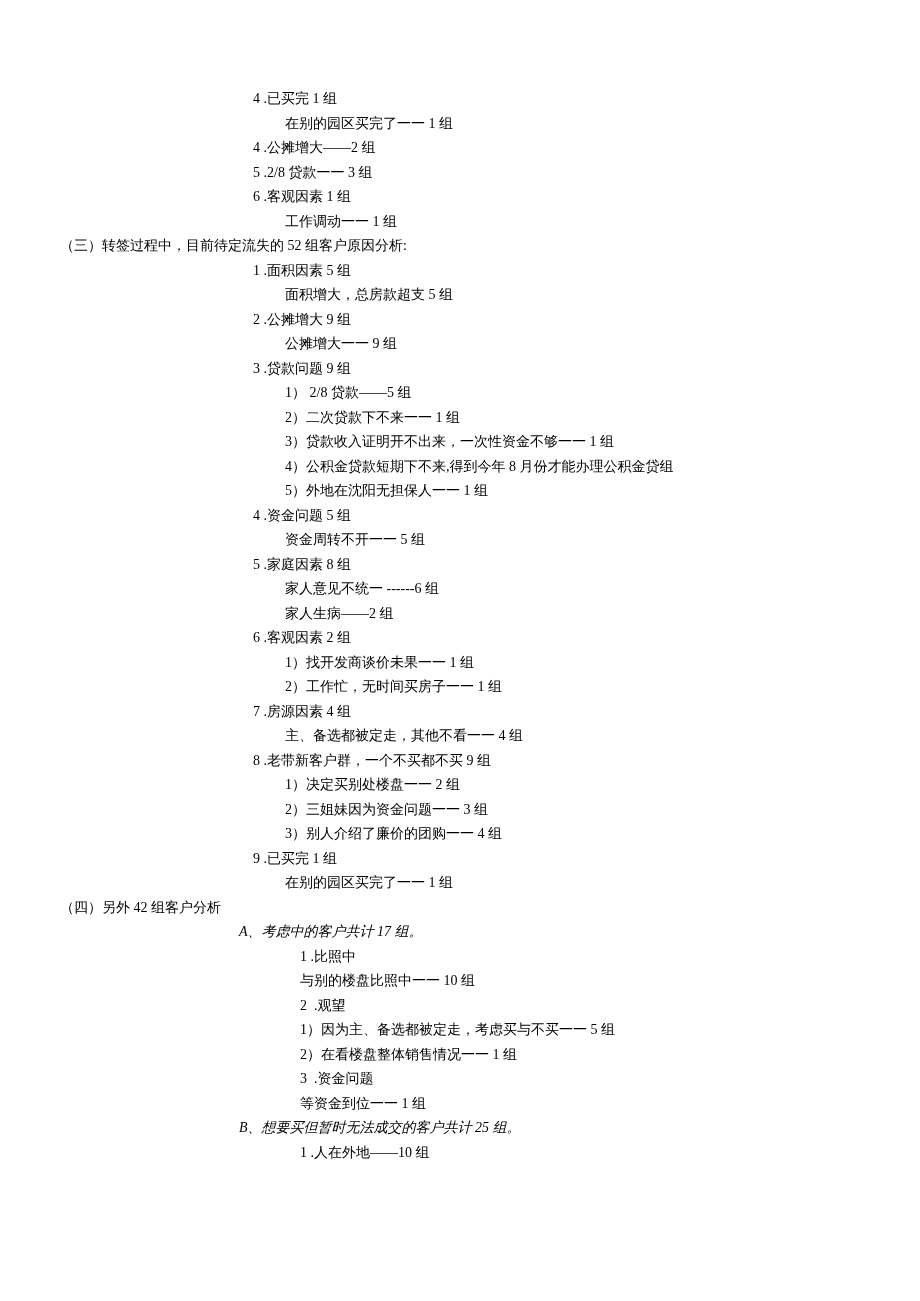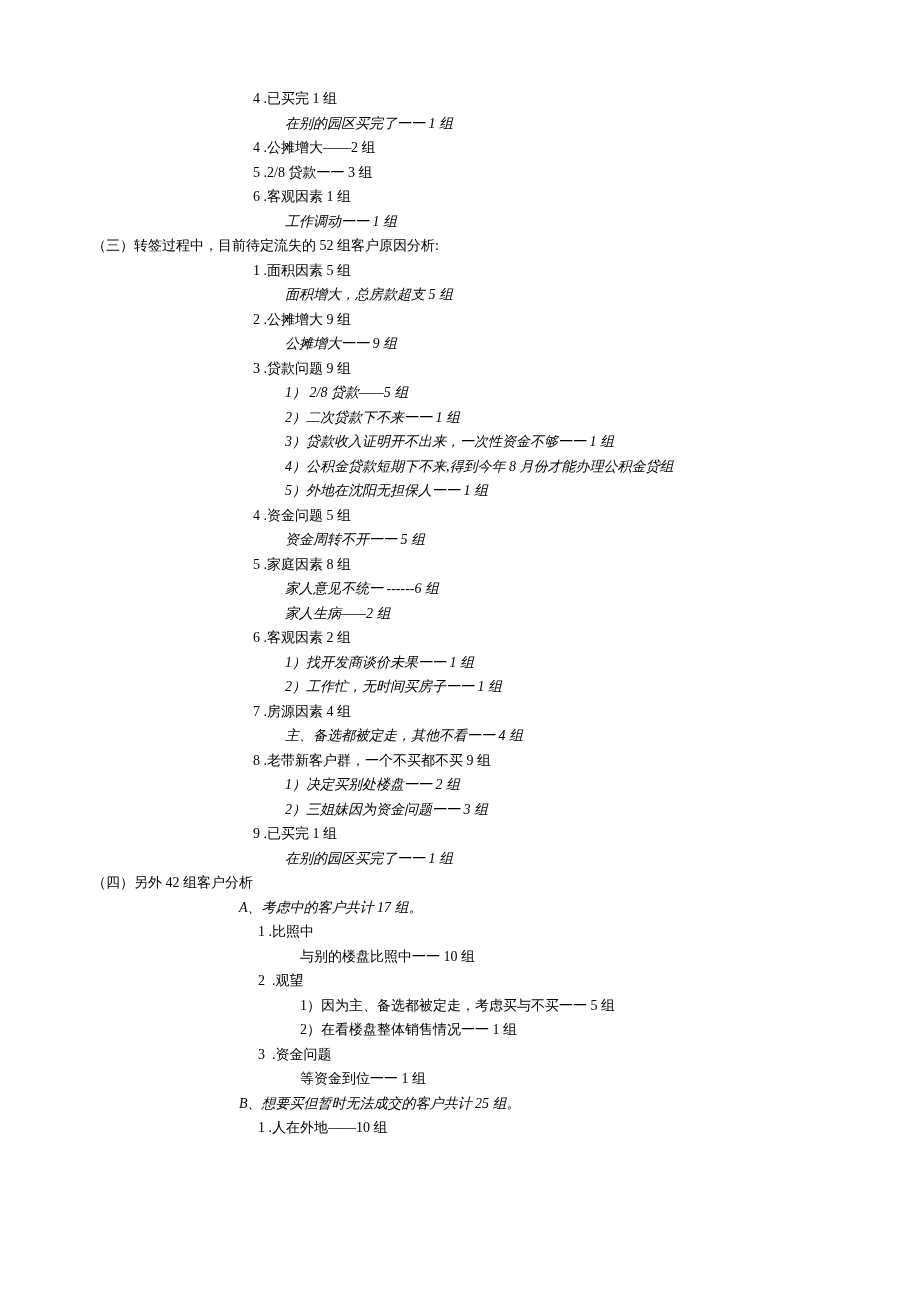--- a/index.html
+++ b/index.html
@@ -16,25 +16,25 @@
     color: #000;
     position: relative;
   }
   .page {
     padding-top: 87px;
     padding-bottom: 60px;
   }
   .line {
     white-space: pre;
   }
-  .c-h3 { padding-left: 92px; }    
+  .c-h3 { padding-left: 60px; }    
   .c-n  { padding-left: 253px; }    
-  .c-sub{ padding-left: 285px; font-style: italic; }    
+  .c-sub{ padding-left: 285px; }    
   .c-abc{ padding-left: 239px; font-style: italic; }    
-  .c-n2 { padding-left: 258px; }    
+  .c-n2 { padding-left: 258px; margin-left: 42px; }    
   .c-sub2{padding-left: 300px; }    
 </style>
 </head>
 <body>
 
 <div class="page" id="page">
     <div class="line c-n">4 .已买完 1 组</div>
     <div class="line c-sub">在别的园区买完了一一 1 组</div>
     <div class="line c-n">4 .公摊增大——2 组</div>
     <div class="line c-n">5 .2/8 贷款一一 3 组</div>
@@ -57,20 +57,21 @@
     <div class="line c-sub">家人意见不统一 ------6 组</div>
     <div class="line c-sub">家人生病——2 组</div>
     <div class="line c-n">6 .客观因素 2 组</div>
     <div class="line c-sub">1）找开发商谈价未果一一 1 组</div>
     <div class="line c-sub">2）工作忙，无时间买房子一一 1 组</div>
     <div class="line c-n">7 .房源因素 4 组</div>
     <div class="line c-sub">主、备选都被定走，其他不看一一 4 组</div>
     <div class="line c-n">8 .老带新客户群，一个不买都不买 9 组</div>
     <div class="line c-sub">1）决定买别处楼盘一一 2 组</div>
     <div class="line c-sub">2）三姐妹因为资金问题一一 3 组</div>
+    <div class="line c-sub">3）别人介绍了廉价的团购一一 4 组</div>
     <div class="line c-n">9 .已买完 1 组</div>
     <div class="line c-sub">在别的园区买完了一一 1 组</div>
     <div class="line c-h3">（四）另外 42 组客户分析</div>
     <div class="line c-abc">A、考虑中的客户共计 17 组。</div>
     <div class="line c-n2">1 .比照中</div>
     <div class="line c-sub2">与别的楼盘比照中一一 10 组</div>
     <div class="line c-n2">2  .观望</div>
     <div class="line c-sub2">1）因为主、备选都被定走，考虑买与不买一一 5 组</div>
     <div class="line c-sub2">2）在看楼盘整体销售情况一一 1 组</div>
     <div class="line c-n2">3  .资金问题</div>

